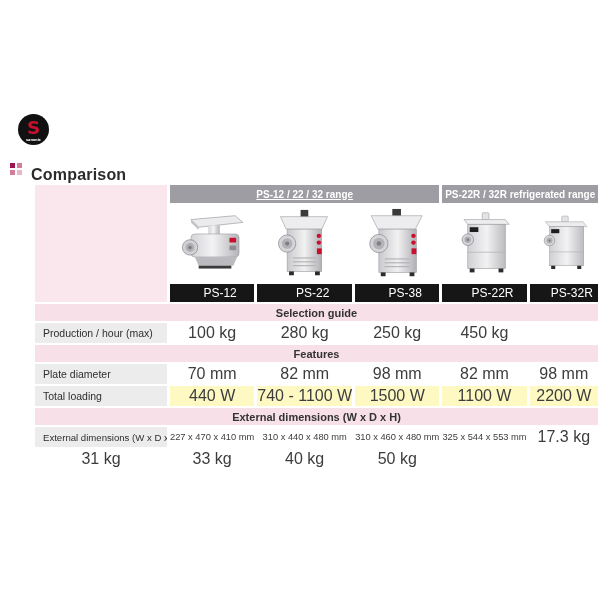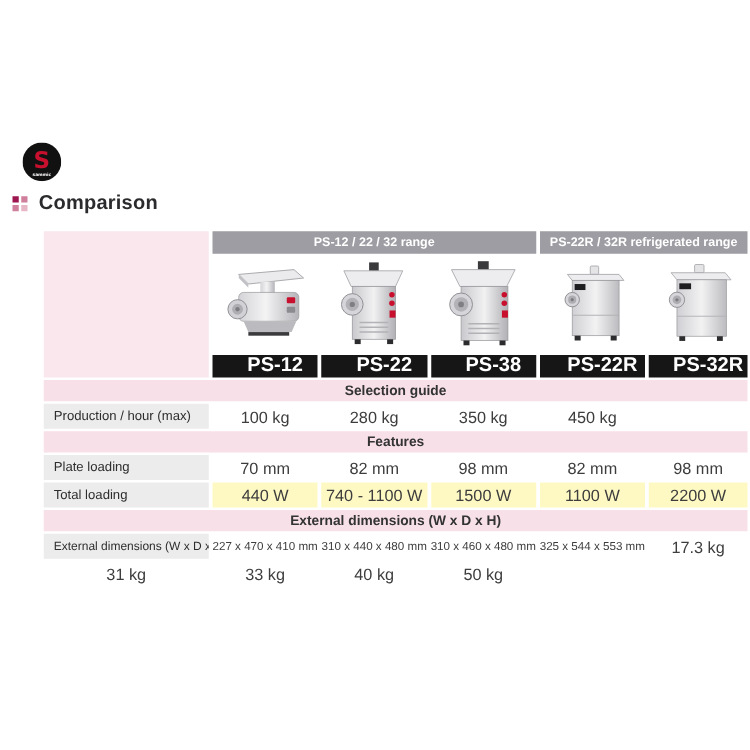--- a/index.html
+++ b/index.html
@@ -11,52 +11,52 @@
   
   .logo{position:absolute;left:18px;top:114px;width:31px;height:31px;}
   
   .title-row{position:absolute;left:10px;top:154px;display:flex;align-items:center;gap:9px;}
   .bullet{width:12px;height:12px;display:grid;grid-template-columns:5px 5px;grid-template-rows:5px 5px;gap:2px;}
   .bullet i{display:block;}
   .b1{background:#9e1650;}
   .b2{background:#cf7f9b;}
   .b3{background:#cf7f9b;}
   .b4{background:#e7b7c8;}
-  .page-title{font-size:16px;font-weight:700;color:#2b2b2e;letter-spacing:.2px;}
+  .page-title{font-size:16px;font-weight:700;color:#2b2b2e;letter-spacing:.2px;margin-top:12px;}
   
   .tbl{
     position:absolute;left:35px;top:185px;width:563px;
     display:grid;
     grid-template-columns:132px repeat(5,1fr);
     grid-template-rows:18px 77px 18px 17px 20px 17px 20px 20px 17px 20px 20px;
     column-gap:3px;row-gap:2px;
   }
   .corner{grid-column:1;grid-row:1 / span 3;background:#f9e7ed;}
   .ghead{
     background:#9d9da3;color:#fff;font-size:10px;font-weight:700;
     display:flex;align-items:center;justify-content:center;white-space:nowrap;
   }
-  .g1{grid-column:2 / span 3;}
+  .g1{grid-column:2 / span 3;text-decoration:underline;}
   .g2{grid-column:5 / span 2;}
   .img-cell{background:#fff;display:flex;align-items:flex-end;justify-content:center;overflow:hidden;}
   .img-cell svg{width:100%;height:74px;}
   .model{
-    background:#161616;color:#fff;font-size:16px;font-weight:700;
+    background:#161616;color:#fff;font-size:12px;font-weight:400;
     display:flex;align-items:center;justify-content:center;padding-left:16px;
   }
   .shead{
     grid-column:1 / -1;background:#f7e0e8;color:#333;font-size:11px;font-weight:700;
     display:flex;align-items:center;justify-content:center;
   }
   .rlabel{
     background:#ececec;color:#2e2e2e;font-size:10.5px;font-weight:400;
     display:flex;align-items:center;padding-left:8px;white-space:nowrap;overflow:hidden;
   }
   .val{
-    background:#fff;color:#3d3d3d;font-size:13px;
+    background:#fff;color:#3d3d3d;font-size:16px;
     display:flex;align-items:center;justify-content:center;white-space:nowrap;
   }
   .tint{background:#fef9c3;}
 </style>
 </head>
 <body>
 
 <div class="logo">
   <svg viewBox="0 0 32 32">
     <circle cx="16" cy="16" r="16" fill="#111111"></circle>
@@ -200,26 +200,26 @@
   <div class="model">PS-22</div>
   <div class="model">PS-38</div>
   <div class="model">PS-22R</div>
   <div class="model">PS-32R</div>
 
   <div class="shead">Selection guide</div>
 
   <div class="rlabel">Production / hour (max)</div>
   <div class="val">100 kg</div>
   <div class="val">280 kg</div>
-  <div class="val">350 kg</div>
+  <div class="val">250 kg</div>
   <div class="val">450 kg</div>
 
   <div class="shead">Features</div>
 
-  <div class="rlabel">Plate loading</div>
+  <div class="rlabel">Plate diameter</div>
   <div class="val">70 mm</div>
   <div class="val">82 mm</div>
   <div class="val">98 mm</div>
   <div class="val">82 mm</div>
   <div class="val">98 mm</div>
 
   <div class="rlabel">Total loading</div>
   <div class="val tint">440 W</div>
   <div class="val tint">740 - 1100 W</div>
   <div class="val tint">1500 W</div>

